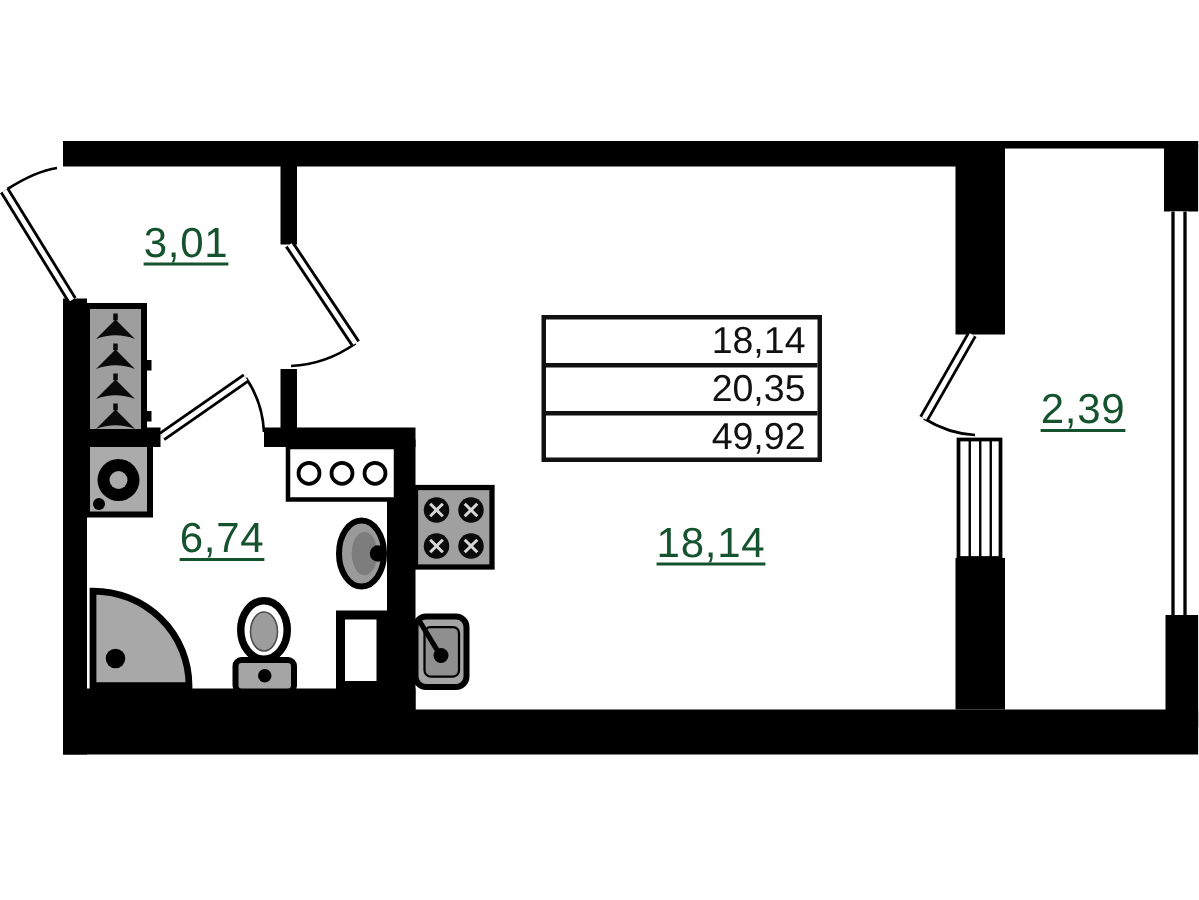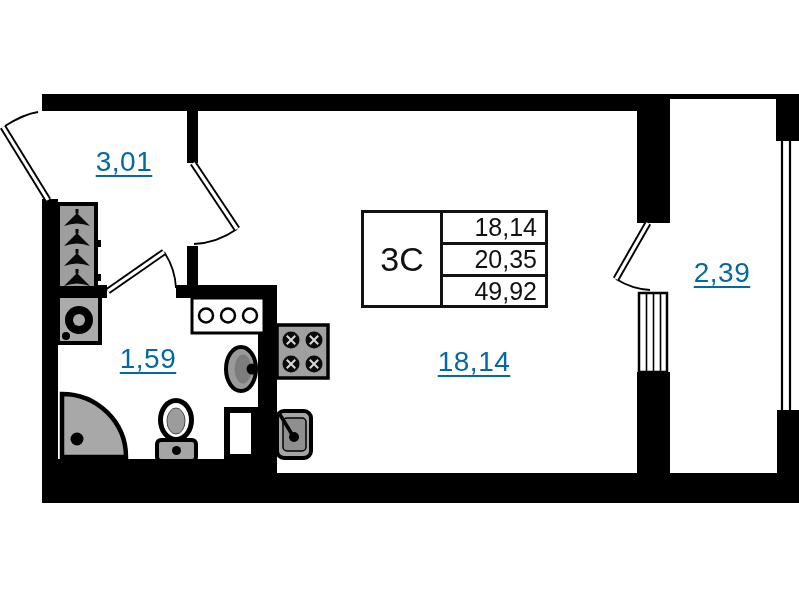--- a/index.html
+++ b/index.html
@@ -10,21 +10,21 @@
     font-family:"Liberation Sans", sans-serif;
     color:#111;
     overflow:hidden;
   }
   .plan-svg{position:absolute;left:0;top:0;}
   .room-label{
     position:absolute;
     text-align:center;
     font-size:28px;
     letter-spacing:0.5px;
-    color:#0369a1;
+    color:#14532d;
   }
   .room-label span{
     text-decoration:underline;
     text-decoration-thickness:2px;
     text-underline-offset:4px;
   }
   .unit-box{
     position:absolute;
     left:361px;top:210px;
     width:187px;height:98px;
@@ -193,35 +193,32 @@
         <line x1="648" y1="223" x2="616" y2="279" stroke="#fff" stroke-width="3.2"></line>
       </g>
     </g>
   </svg>
 
   <div class="room-label" style="left:74px;top:146px;width:100px;">
     <span>3,01</span>
   </div>
 
   <div class="room-label" style="left:98px;top:343px;width:100px;">
-    <span>1,59</span>
+    <span>6,74</span>
   </div>
 
   <div class="room-label" style="left:414px;top:346px;width:120px;">
     <span>18,14</span>
   </div>
 
   <div class="room-label" style="left:672px;top:257px;width:100px;">
     <span>2,39</span>
   </div>
 
   <div class="unit-box">
-    <div class="unit-type">
-      <span>3C</span>
-    </div>
     <div class="unit-rows">
       <div class="unit-row">18,14</div>
       <div class="unit-row">20,35</div>
       <div class="unit-row">49,92</div>
     </div>
   </div>
 
 </div>
 
 </body></html>

